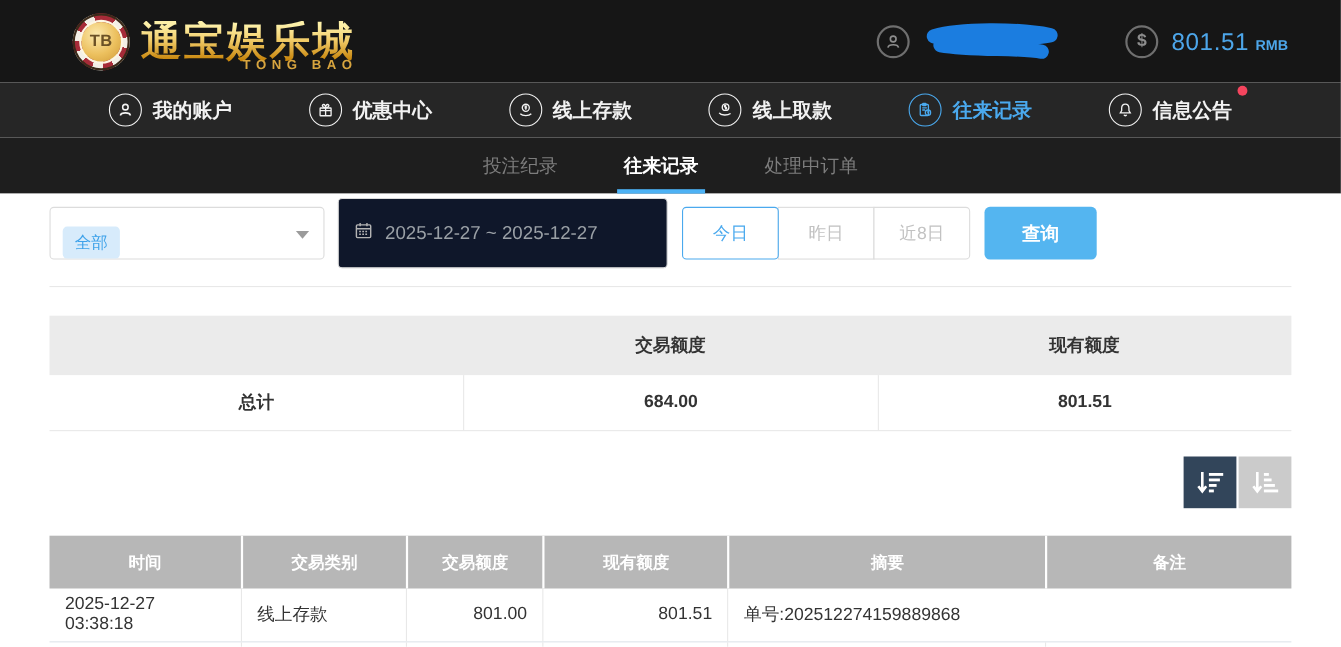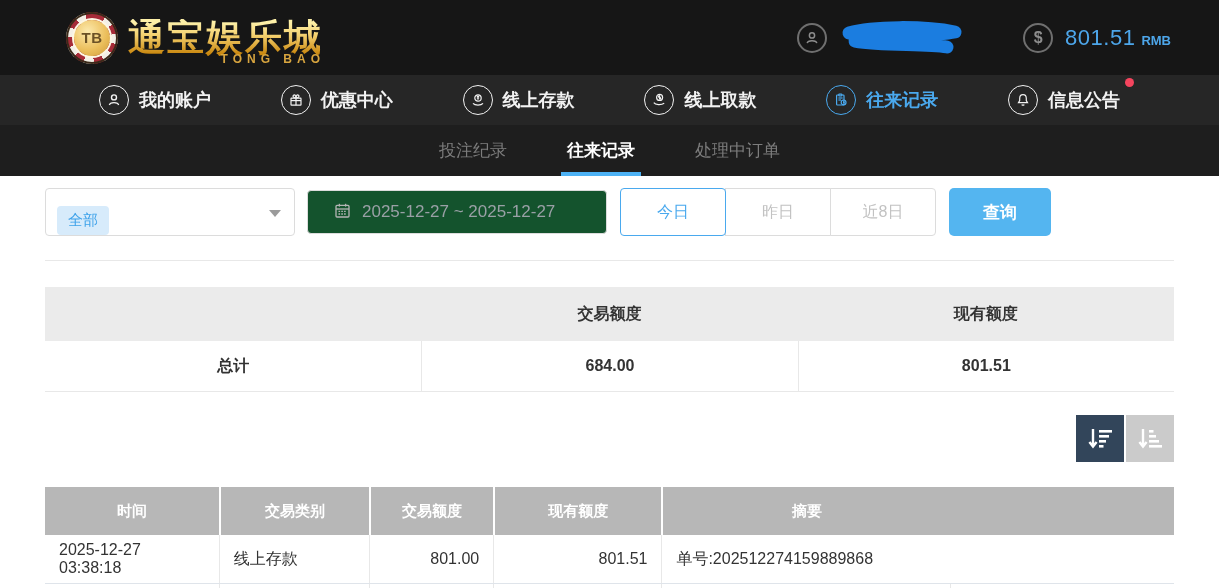--- a/index.html
+++ b/index.html
@@ -52,26 +52,26 @@
   .tab.active::after { content: ""; position: absolute; left: -4px; right: -4px; bottom: 0; height: 4px; background: #4db2f5; }
 
   
   .content { background: #fff; padding: 12px 45px 0; }
   .filters { display: flex; align-items: center; height: 48px; }
   .select-box { width: 250px; height: 48px; border: 1px solid #dcdcdc; border-radius: 4px; background: #fff;
           display: flex; align-items: flex-end; padding: 0 34px 0 11px; position: relative; cursor: pointer; }
   .select-tag { background: #d7ebfb; color: #3ea2ea; font-size: 15px; padding: 5px 11px; border-radius: 4px; }
   .caret { position: absolute; right: 13px; top: 21px; width: 0; height: 0;
           border-left: 6px solid transparent; border-right: 6px solid transparent; border-top: 7px solid #9b9b9b; }
-  .date-box { width: 300px; height: 44px; border: 1px solid #dcdcdc; border-radius: 4px; background: #14532d;
-          margin-left: 12px; display: flex; align-items: center; gap: 11px; padding: 0 26px; cursor: pointer; }
+  .date-box { width: 300px; height: 64px; border: 1px solid #dcdcdc; border-radius: 4px; background: #0f172a;
+          margin-left: 12px; display: flex; align-items: center; gap: 11px; padding: 0 14px; cursor: pointer; }
   .date-box .cal { color: #b4b4b4; }
   .date-text { color: #9aa0a6; font-size: 17px; }
   .seg-group { display: flex; margin-left: 13px; }
-  .seg-btn { width: 106px; height: 48px; background: #fff; border: 1px solid #dcdcdc; color: #c2c2c2;
+  .seg-btn { width: 88px; height: 48px; background: #fff; border: 1px solid #dcdcdc; color: #c2c2c2;
           font-size: 16px; cursor: pointer; font-family: inherit; }
   .seg-btn + .seg-btn { margin-left: -1px; }
   .seg-btn:first-child { border-radius: 4px 0 0 4px; }
   .seg-btn:last-child { border-radius: 0 4px 4px 0; }
   .seg-btn.active { border-color: #4aa9ee; color: #4aa9ee; position: relative; z-index: 1; border-radius: 4px; }
   .search-btn { width: 102px; height: 48px; margin-left: 13px; background: #54b5f0; border: none; border-radius: 5px;
           color: #fff; font-size: 17px; font-weight: bold; cursor: pointer; font-family: inherit; }
 
   .divider { border-top: 1px solid #e8e8e8; margin-top: 24px; }
 
@@ -279,20 +279,21 @@
     </button>
   </div>
 
   <div class="records">
     <div class="rec-head">
       <div>时间</div>
       <div>交易类别</div>
       <div>交易额度</div>
       <div>现有额度</div>
       <div>摘要</div>
+      <div>备注</div>
     </div>
     <div class="rec-row">
       <div class="c-center">2025-12-27 03:38:18</div>
       <div>线上存款</div>
       <div class="c-right">801.00</div>
       <div class="c-right">801.51</div>
       <div>单号:202512274159889868</div>
     </div>
     <div class="rec-row stub">
       <div></div>

